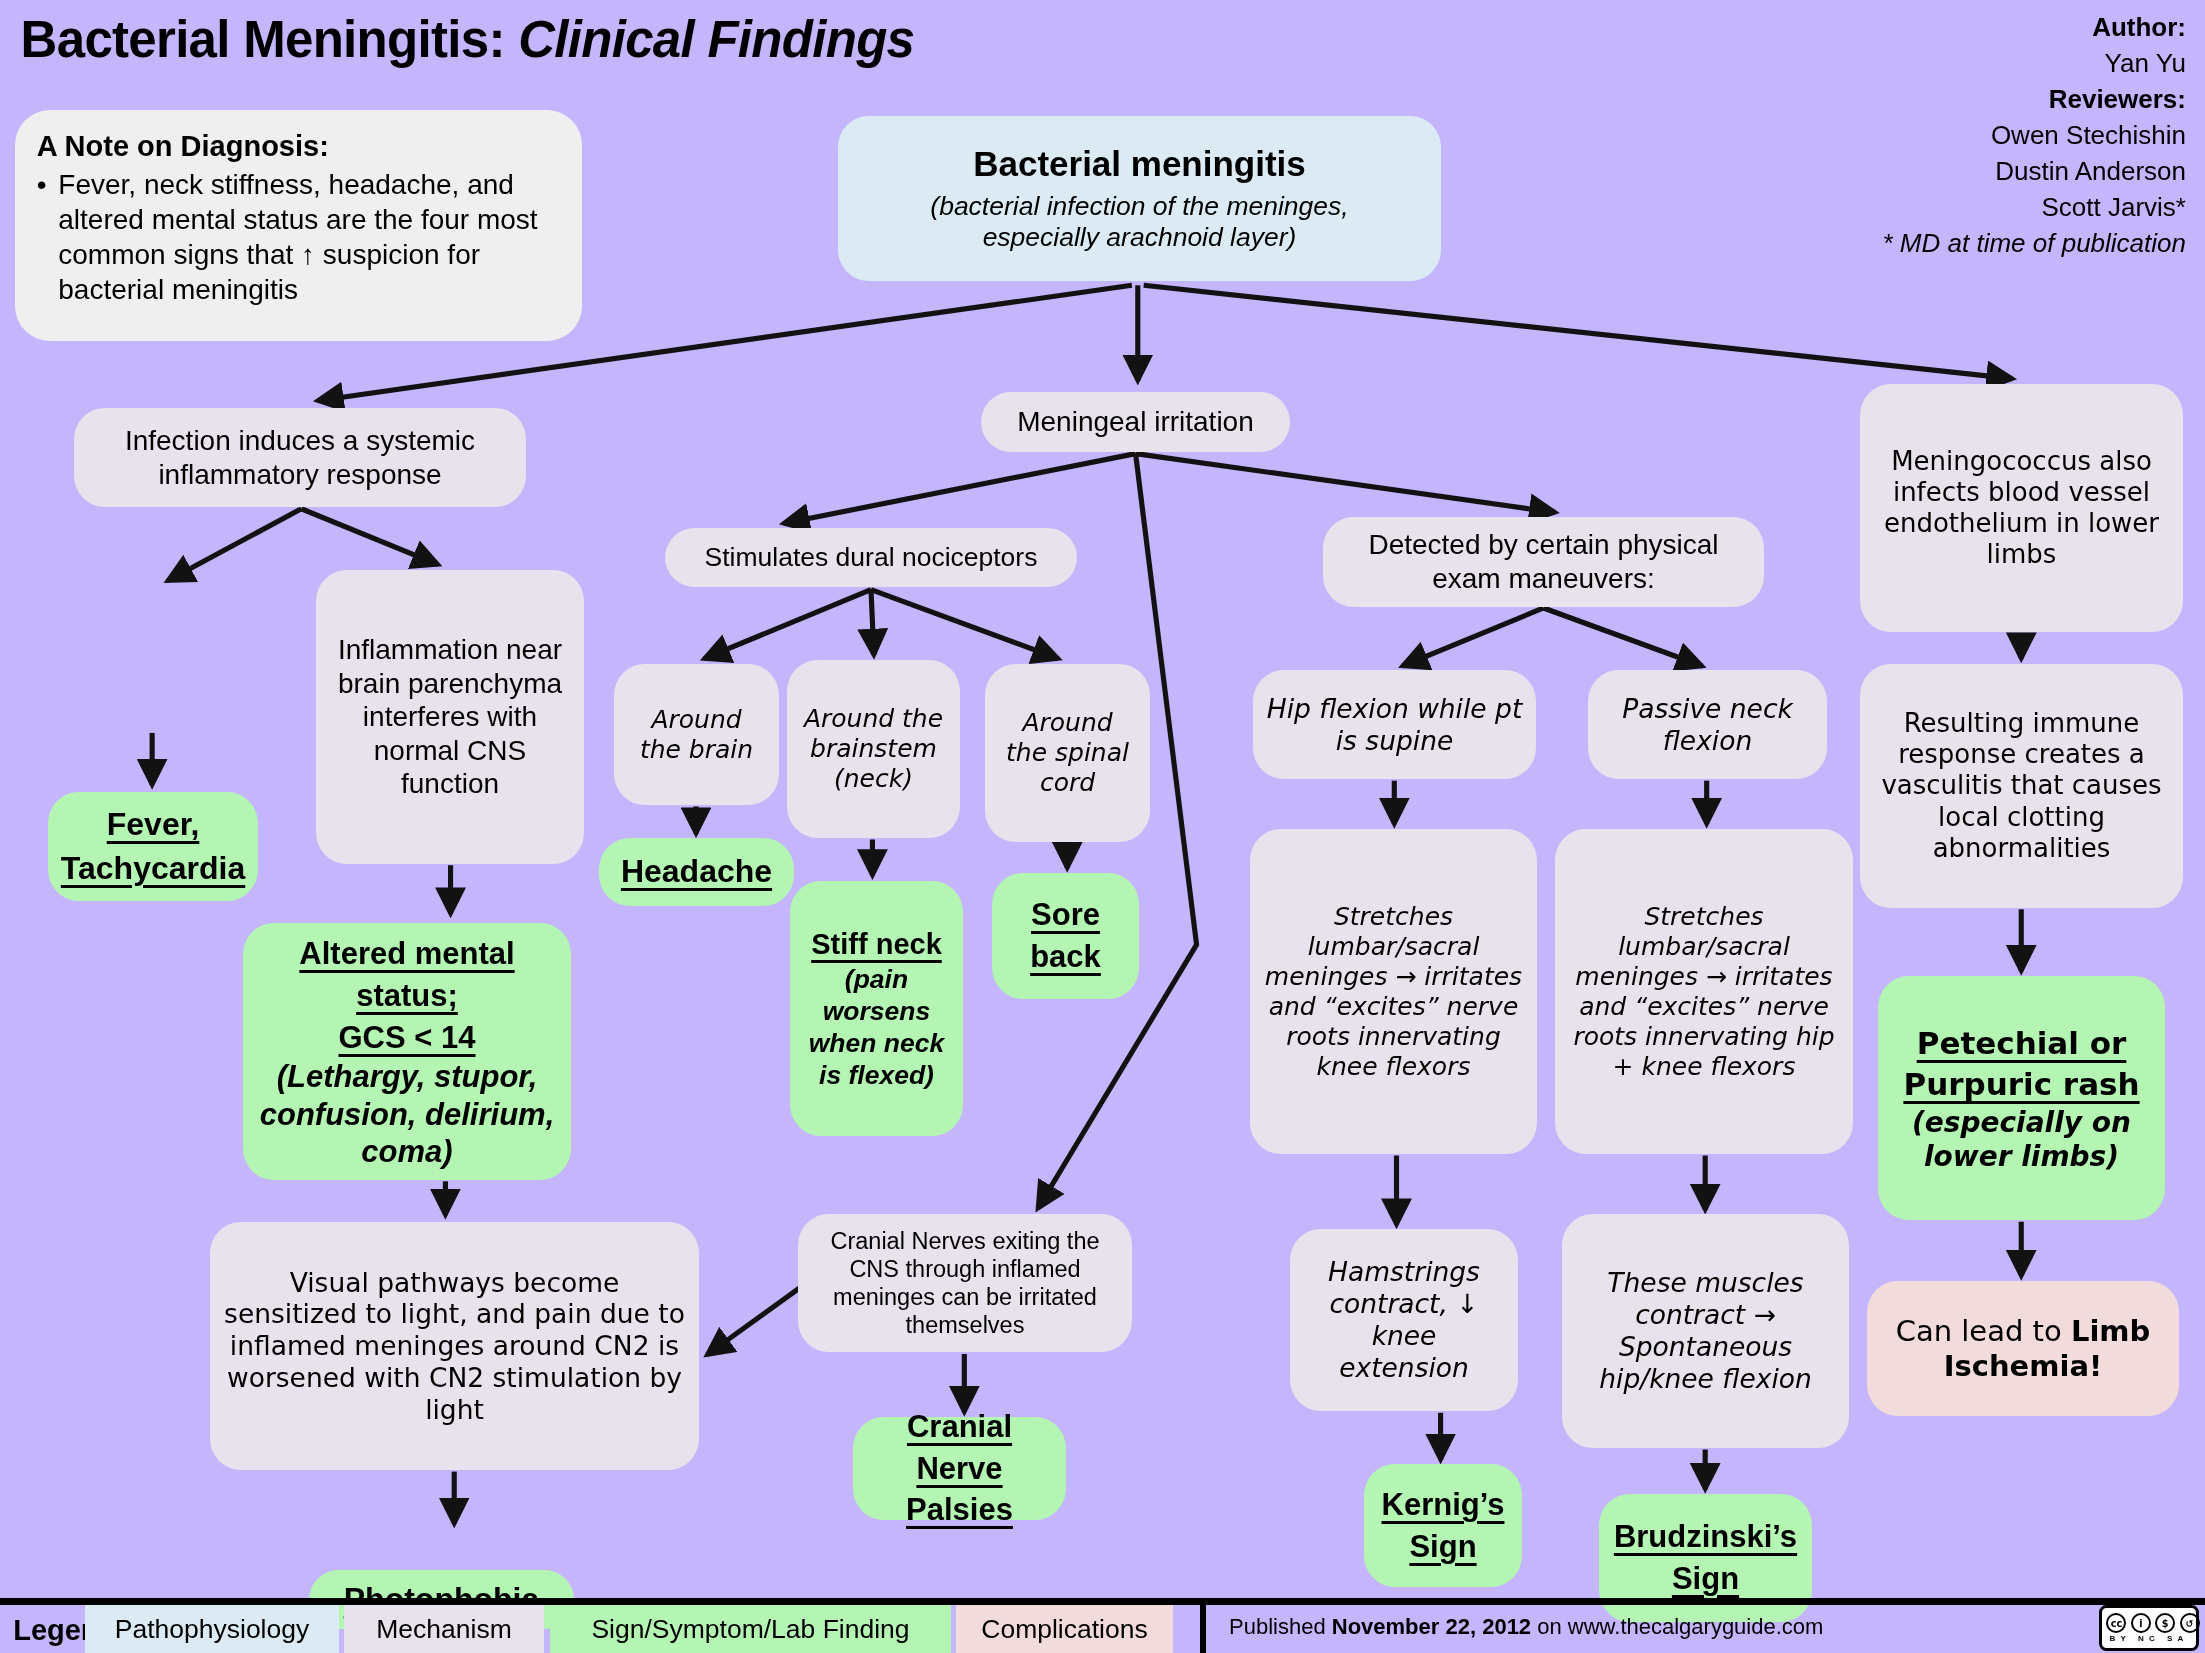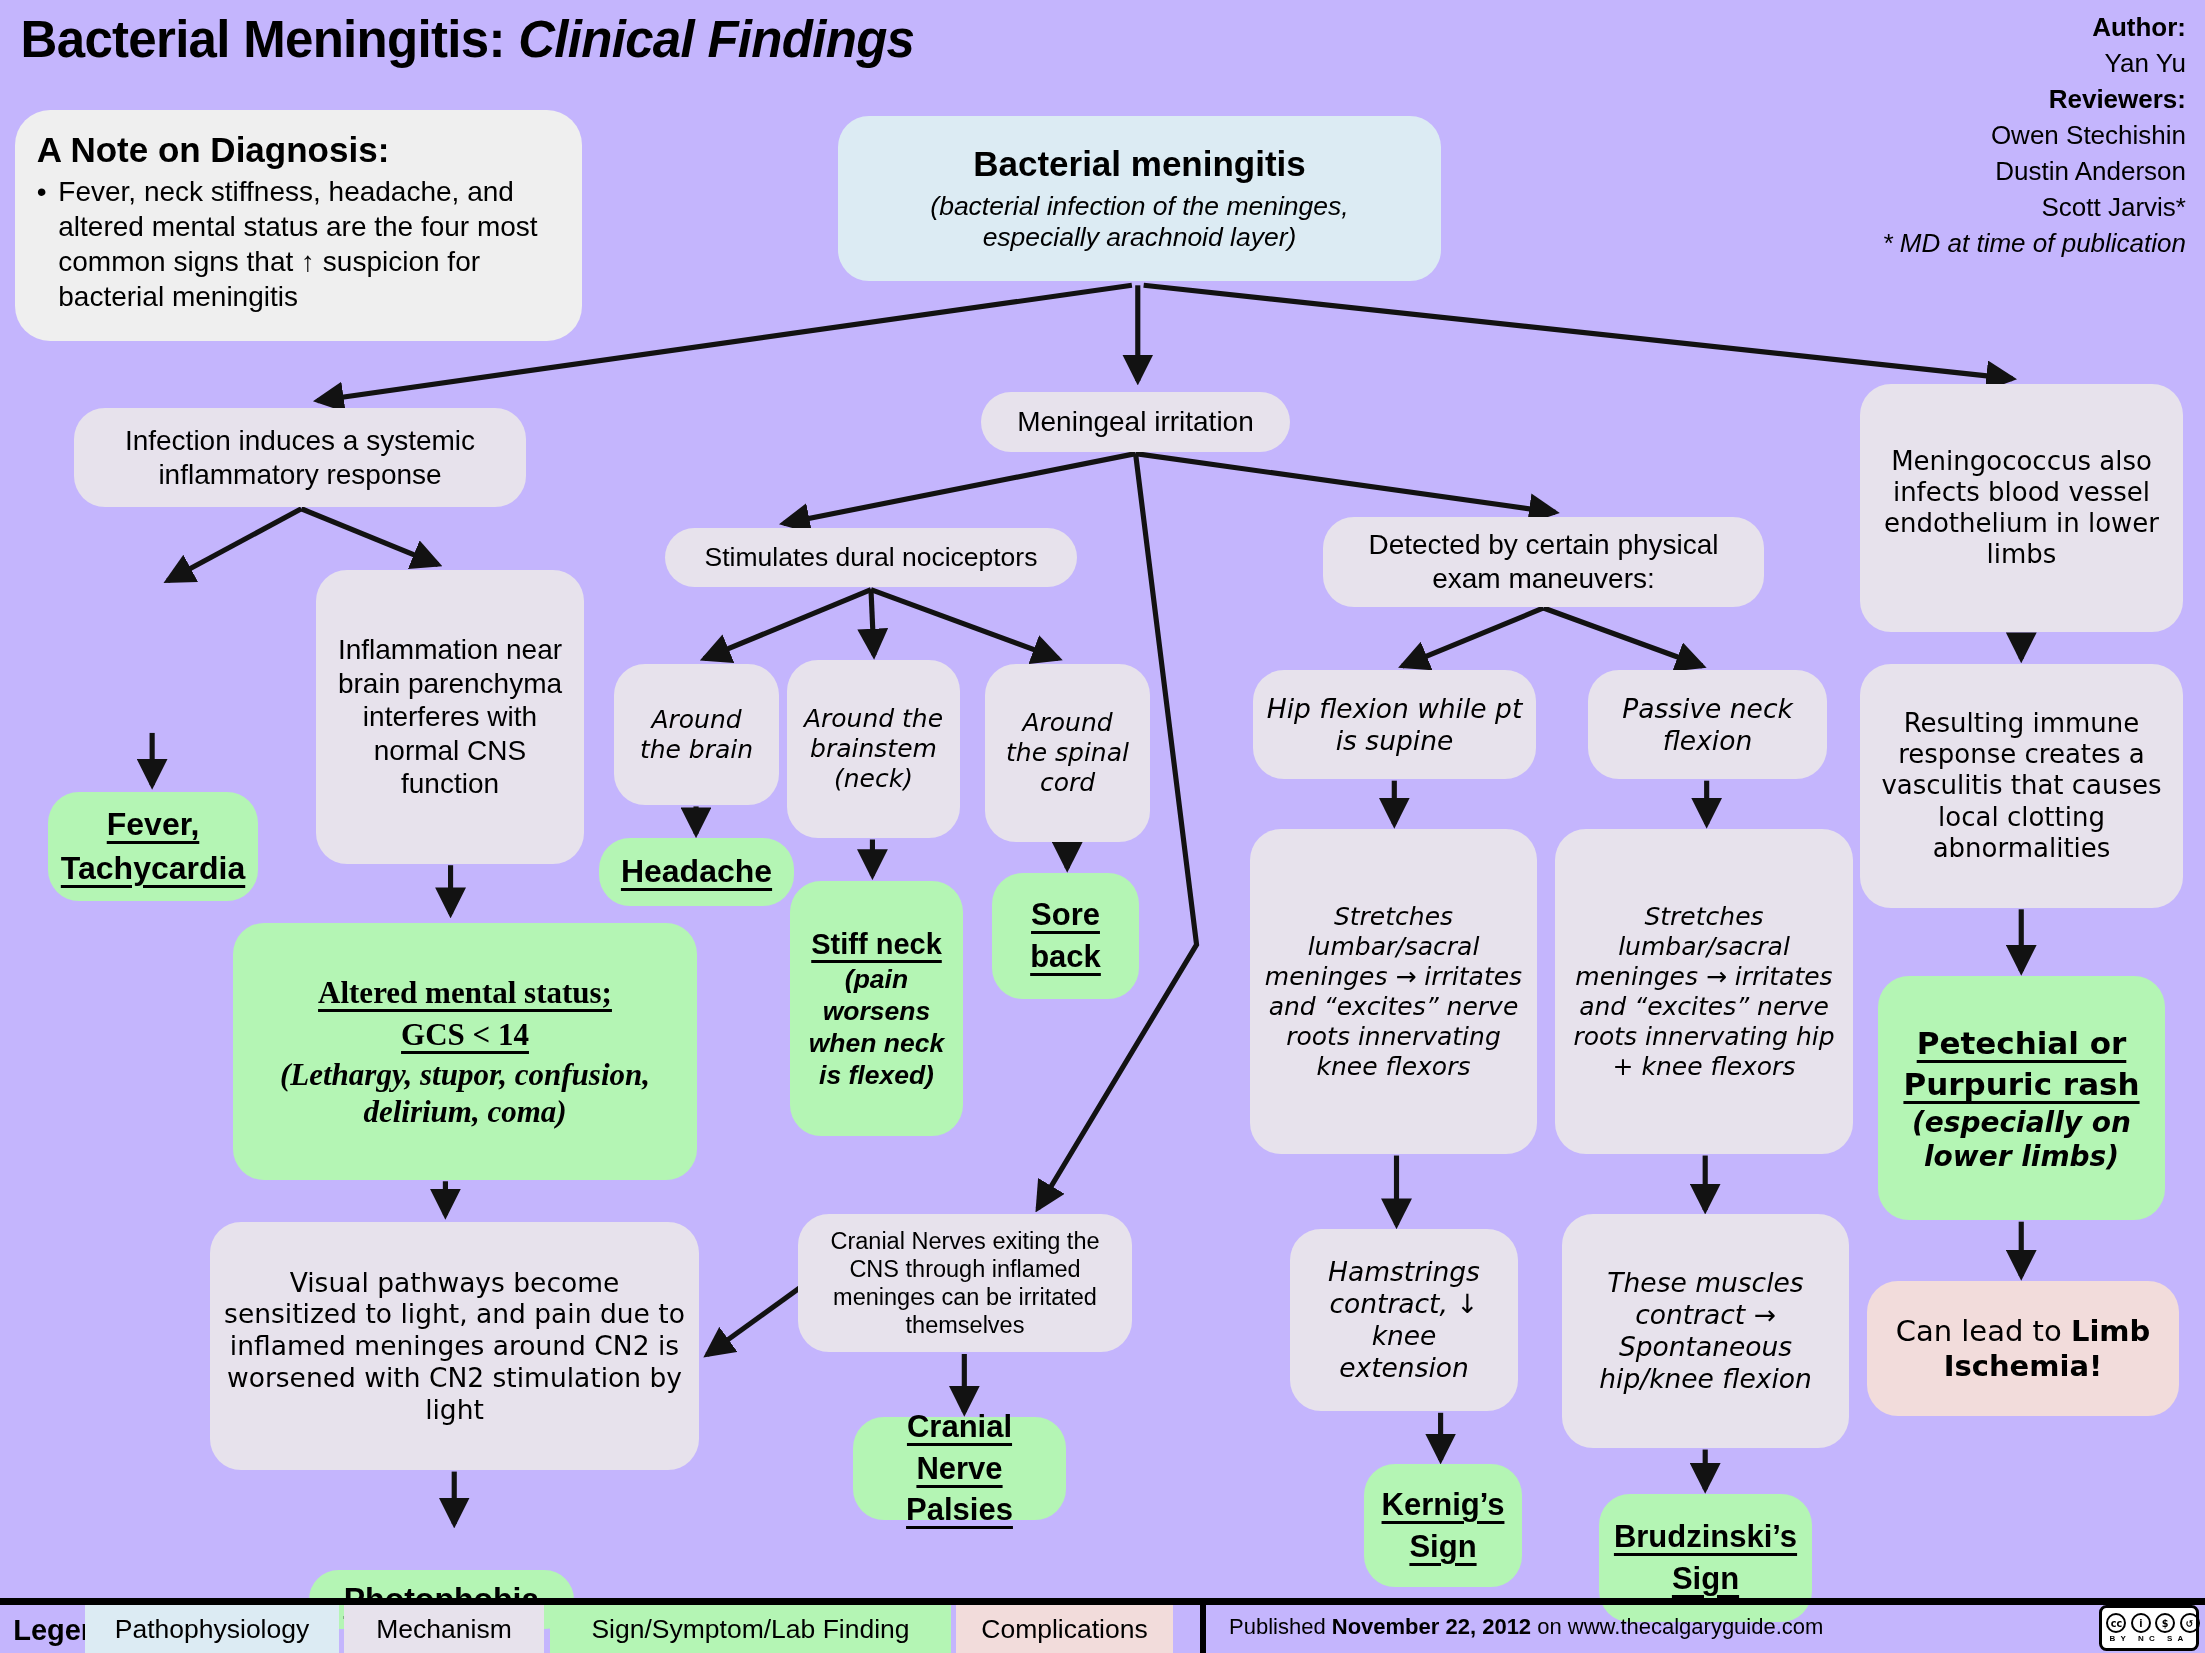--- a/index.html
+++ b/index.html
@@ -24,21 +24,21 @@
 
   h1.title{position:absolute;left:20.6px;top:10.3px;margin:0;font-size:51px;font-weight:700;letter-spacing:-0.7px;}
   h1.title em{font-style:italic;}
 
   .credits{position:absolute;right:19px;top:8.8px;text-align:right;font-size:26px;line-height:36px;}
   .credits .b{font-weight:700;}
   .credits .ft{font-style:italic;}
 
   .note{position:absolute;left:14.7px;top:110px;width:567px;height:231px;background:#efefef;border-radius:35px;
         padding:17.6px 22px;box-sizing:border-box;font-size:28px;line-height:1.25;text-align:left;}
-  .note .hd{font-weight:700;font-size:35px;margin-bottom:2.9px;}
+  .note .hd{font-weight:700;font-size:29px;margin-bottom:2.9px;}
   .note-row{display:flex;gap:11.8px;}
   .note-row .blt{flex:0 0 auto;}
 
   .bm-title{font-size:35px;font-weight:700;margin-bottom:5.9px;}
   .bm-sub{font-size:26.5px;font-style:italic;}
 
   .legend-rule{position:absolute;left:0;top:1598px;width:2205px;height:6.6px;background:#000;}
   .legend-label{position:absolute;left:13.2px;top:1614px;font-size:29px;font-weight:700;}
   .chip{position:absolute;top:1605px;height:49px;display:flex;align-items:center;justify-content:center;
         font-size:26.5px;box-sizing:border-box;}
@@ -131,21 +131,21 @@
 
   <div class="box mech fs38" style="left:74px;top:408px;width:452px;height:99px;">
     <span>Infection induces a systemic inflammatory response</span>
   </div>
   <div class="box mech fs38" style="left:316px;top:570px;width:268px;height:294px;">
     <span>Inflammation near brain parenchyma interferes with normal CNS function</span>
   </div>
   <div class="box sign" style="left:48px;top:792px;width:210px;height:109px;">
     <span class="bu fs44">Fever, Tachycardia</span>
   </div>
-  <div class="box sign fs42" style="left:233px;top:923px;width:464px;height:257px;font-family:Liberation Serif, serif;">
+  <div class="box sign fs42" style="left:243px;top:923px;width:328px;height:257px;">
     <span class="bu">Altered mental status;</span>
     <span class="bu">GCS &lt; 14</span>
     <span class="bi">(Lethargy, stupor, confusion, delirium, coma)</span>
   </div>
   <div class="box mech alt fs36" style="left:210px;top:1222px;width:489px;height:248px;">
     <span>Visual pathways become sensitized to light, and pain due to inflamed meninges around CN2 is worsened with CN2 stimulation by light</span>
   </div>
   <div class="box sign" style="left:309px;top:1530px;width:265px;height:59px;margin-top:40px;">
     <span class="bu fs44">Photophobia</span>
   </div>

